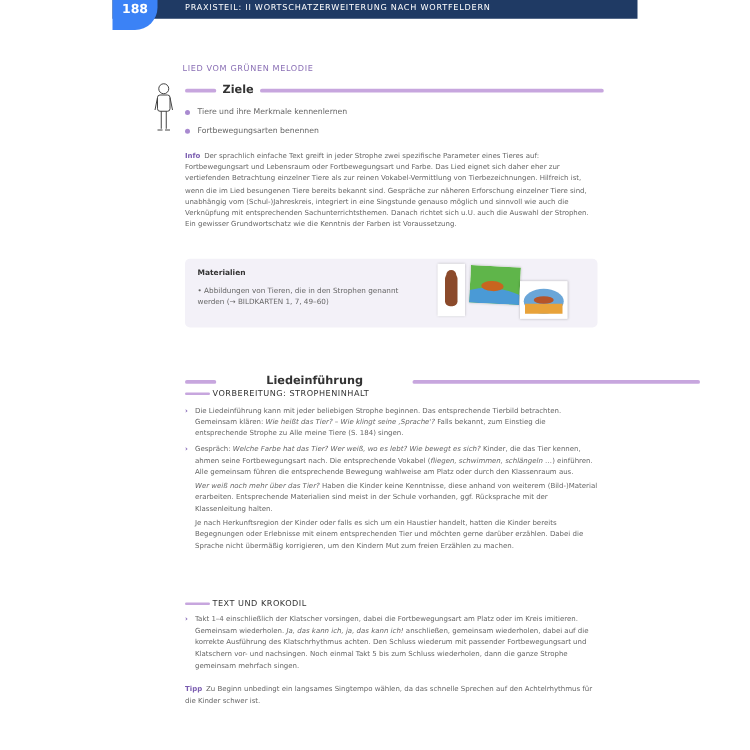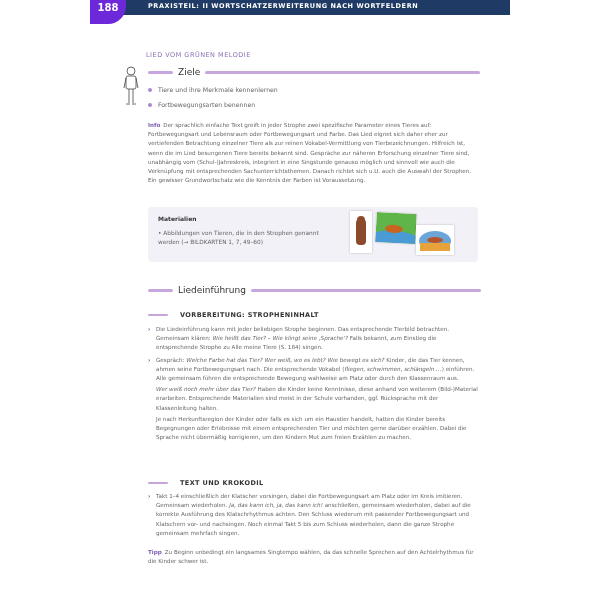--- a/index.html
+++ b/index.html
@@ -1,29 +1,29 @@
 <!DOCTYPE html>
 <html><head>
 <meta charset="utf-8">
 <style>
   html, body { margin:0; padding:0; }
   body { width:600px; height:600px; background:#ffffff; position:relative; overflow:hidden;
          font-family:"DejaVu Sans", sans-serif; color:#5a5a5a; }
   .header-bar { position:absolute; left:90px; top:0; width:420px; height:15px; background:#1f3a64; }
-  .page-tab { position:absolute; left:90px; top:0; width:36px; height:24px; background:#6d28d9;
+  .page-tab { position:absolute; left:90px; top:0; width:36px; height:24px; background:#3b82f6;
               border-bottom-right-radius:18px; color:#fff; font-weight:bold; font-size:10px;
               text-align:center; line-height:15px; }
-  .header-title { position:absolute; left:148px; top:2px; font-size:6.5px; font-weight:bold; color:#ffffff;
+  .header-title { position:absolute; left:148px; top:2px; font-size:6.5px; font-weight:normal; color:#ffffff;
                   letter-spacing:0.6px; white-space:nowrap; }
   .section-kicker { position:absolute; left:146px; top:51px; font-size:6.5px; color:#8a6fb5; letter-spacing:0.5px; }
   .figure-icon { position:absolute; left:122px; top:66px; width:18px; height:40px; }
   .h-row { position:absolute; display:flex; align-items:center; }
   .bar { height:3px; background:#c7a6de; border-radius:2px; }
-  .h2 { font-size:9px; font-weight:normal; color:#333; margin:0 5px; white-space:nowrap; }
-  .h3 { font-size:6.5px; font-weight:bold; color:#333; letter-spacing:0.4px; margin-left:12px; white-space:nowrap; }
+  .h2 { font-size:9px; font-weight:bold; color:#333; margin:0 5px; white-space:nowrap; }
+  .h3 { font-size:6.5px; font-weight:normal; color:#333; letter-spacing:0.4px; margin-left:2px; white-space:nowrap; }
   .bullet-list { position:absolute; left:148px; font-size:6.2px; color:#666; }
   .bullet-list .li { display:flex; align-items:center; height:15px; }
   .dot { width:4px; height:4px; border-radius:50%; background:#a98ad0; margin-right:6px; }
   .para { position:absolute; left:148px; width:330px; font-size:5.6px; line-height:9.2px; color:#666; }
   .para .lead { color:#7a5cb0; font-weight:bold; margin-right:3px; }
   .mat-box { position:absolute; left:148px; top:207px; width:330px; height:55px; background:#f3f1f8; border-radius:4px; }
   .mat-title { position:absolute; left:10px; top:8px; font-size:6px; font-weight:bold; color:#333; }
   .mat-text { position:absolute; left:10px; top:22px; width:180px; font-size:5.8px; line-height:9px; color:#666; }
   .card { position:absolute; background:#fff; box-shadow:0 0 2px rgba(0,0,0,0.25); }
   .step { display:flex; }
@@ -91,21 +91,21 @@
   <div class="card" style="left:268px; top:18px; width:38px; height:30px;">
     <svg width="38" height="30">
         <rect width="38" height="30" fill="#ffffff"></rect>
         <ellipse cx="19" cy="16" rx="16" ry="10" fill="#6aa6d8"></ellipse>
         <rect x="4" y="18" width="30" height="8" fill="#e8a23a"></rect>
         <ellipse cx="19" cy="15" rx="8" ry="3" fill="#b5542a"></ellipse>
       </svg>
   </div>
 </div>
 
-<div class="h-row" style="left:148px; top:285px;">
+<div class="h-row" style="left:148px; top:300px;gap:35px;">
   <div class="bar" style="width:25px;"></div>
   <span class="h2">Liedeinführung</span>
   <div class="bar" style="width:230px;"></div>
 </div>
 
 <div class="h-row" style="left:148px; top:311px;">
   <div class="bar" style="width:20px; height:1.5px;"></div>
   <span class="h3">VORBEREITUNG: STROPHENINHALT</span>
 </div>
 

